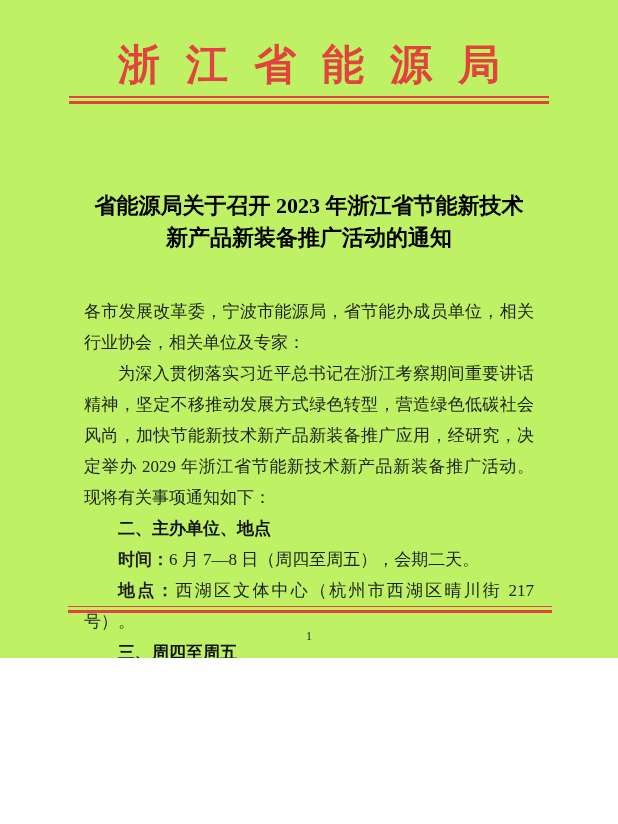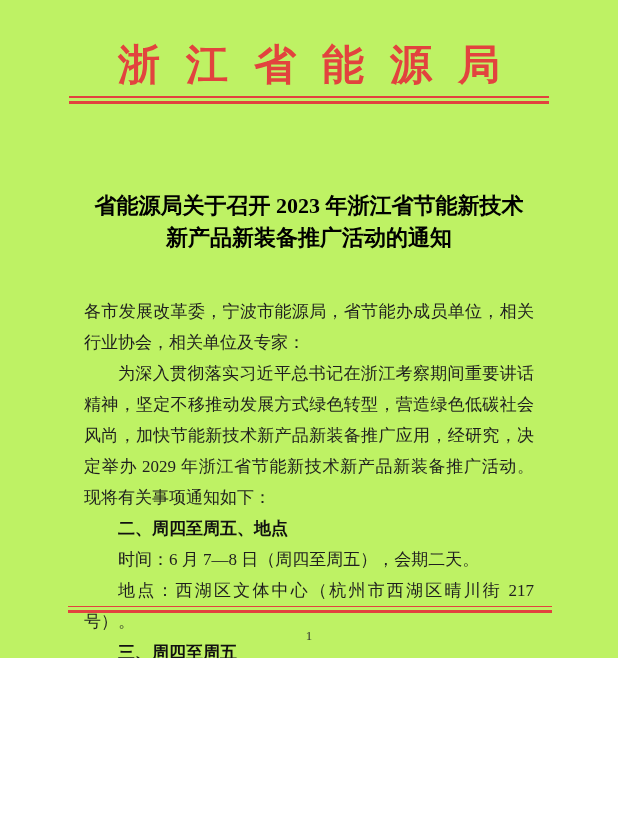--- a/index.html
+++ b/index.html
@@ -68,21 +68,21 @@
     color: #111111;
     text-indent: 2em;
   }
   .heading-kai {
     font-family: "Liberation Serif", "DejaVu Serif", serif;
     font-weight: bold;
     font-style: italic;
     color: #111111;
     text-indent: 2em;
   }
-  .inline-label { font-weight: normal; }
+  .inline-label { font-weight: bold; }
   
   .footer-rule {
     position: absolute;
     left: 68px;
     right: 66px;
     bottom: 45px;
     height: 7px;
     border-top: 1px solid #e2433e;
     border-bottom: 3px solid #e2433e;
     box-sizing: border-box;
@@ -110,21 +110,21 @@
   <h1 class="doc-title">省能源局关于召开 2023 年浙江省节能新技术新产品新装备推广活动的通知</h1>
 
   <main class="body-text">
 
     <p>各市发展改革委，宁波市能源局，省节能办成员单位，相关行业协会，相关单位及专家：</p>
 
     <p class="indent">为深入贯彻落实习近平总书记在浙江考察期间重要讲话精神，坚定不移推动发展方式绿色转型，营造绿色低碳社会风尚，加快节能新技术新产品新装备推广应用，经研究，决定举办 2029 年浙江省节能新技术新产品新装备推广活动。现将有关事项通知如下：</p>
 
 
 
-    <h2 class="heading-hei">二、周四至周五、地点</h2>
+    <h2 class="heading-hei">二、主办单位、地点</h2>
 
     <p class="indent"><span class="inline-label">时间：</span><span>6 月 7—8 日（周四至周五），会期二天。</span></p>
 
     <p class="indent"><span class="inline-label">地点：</span><span>西湖区文体中心（杭州市西湖区晴川街 217 号）。</span></p>
 
     <h2 class="heading-hei">三、周四至周五</h2>
 
     <h3 class="heading-kai">（一）主办单位</h3>
 
 

